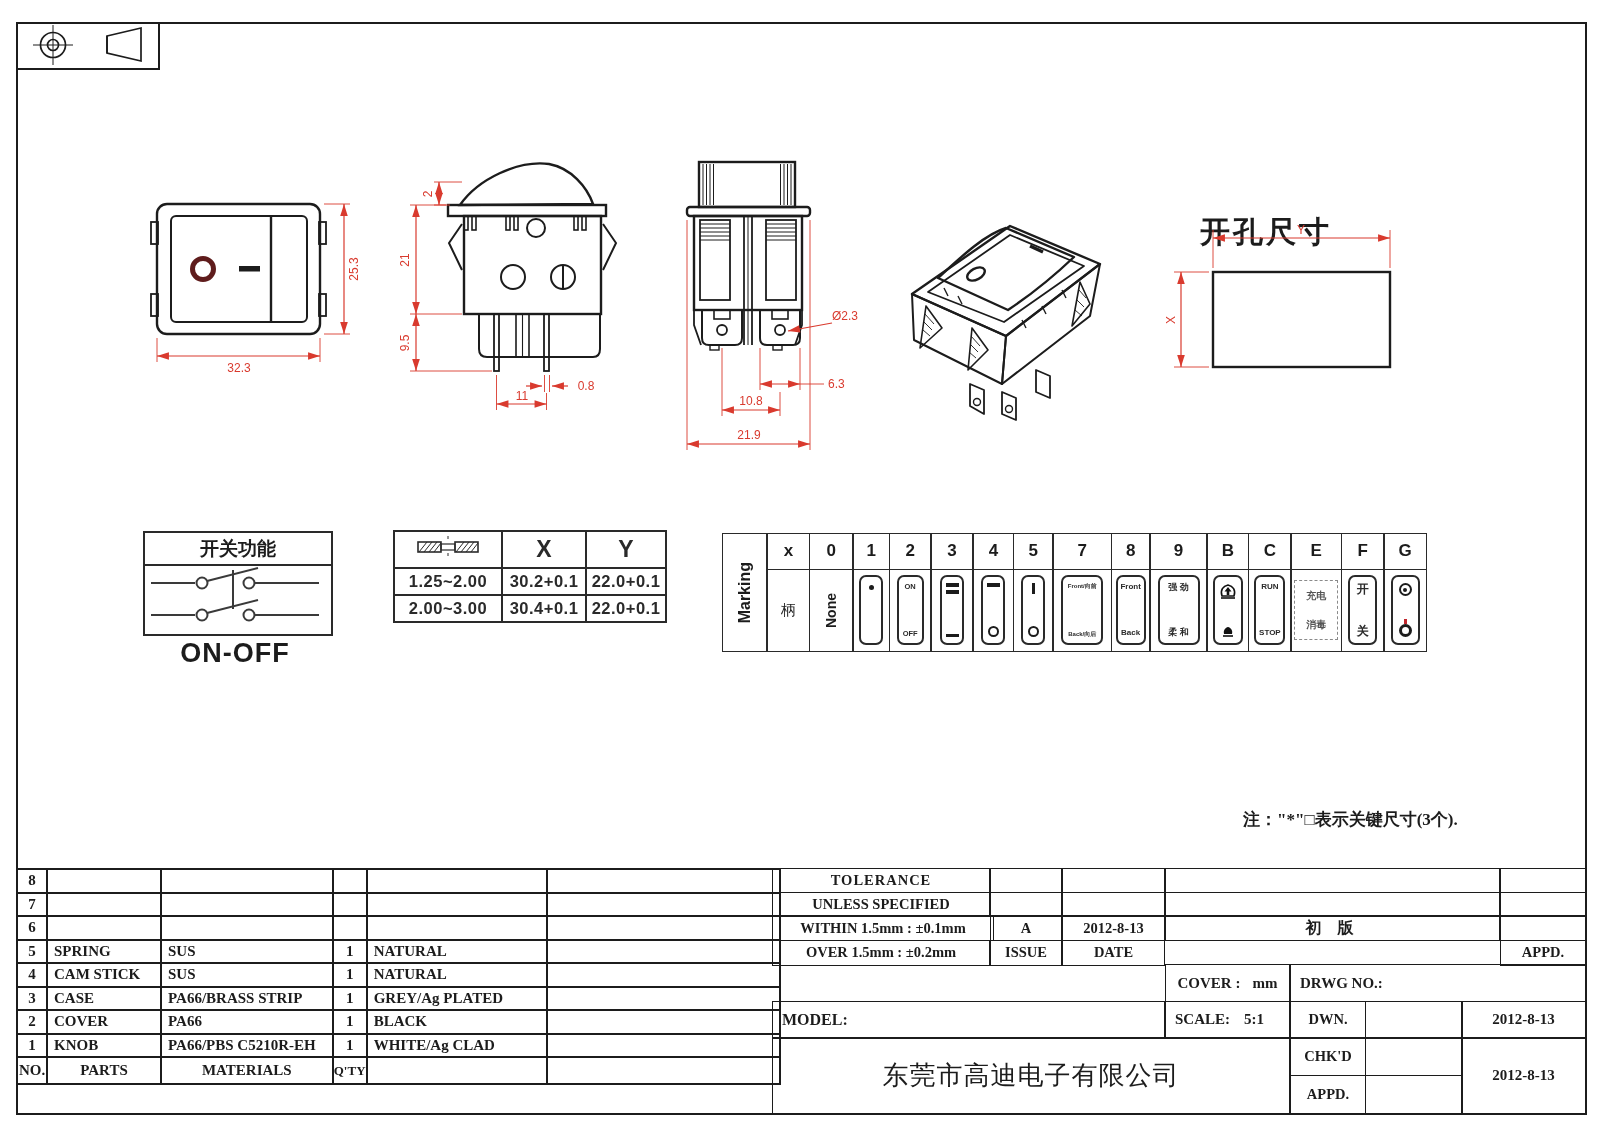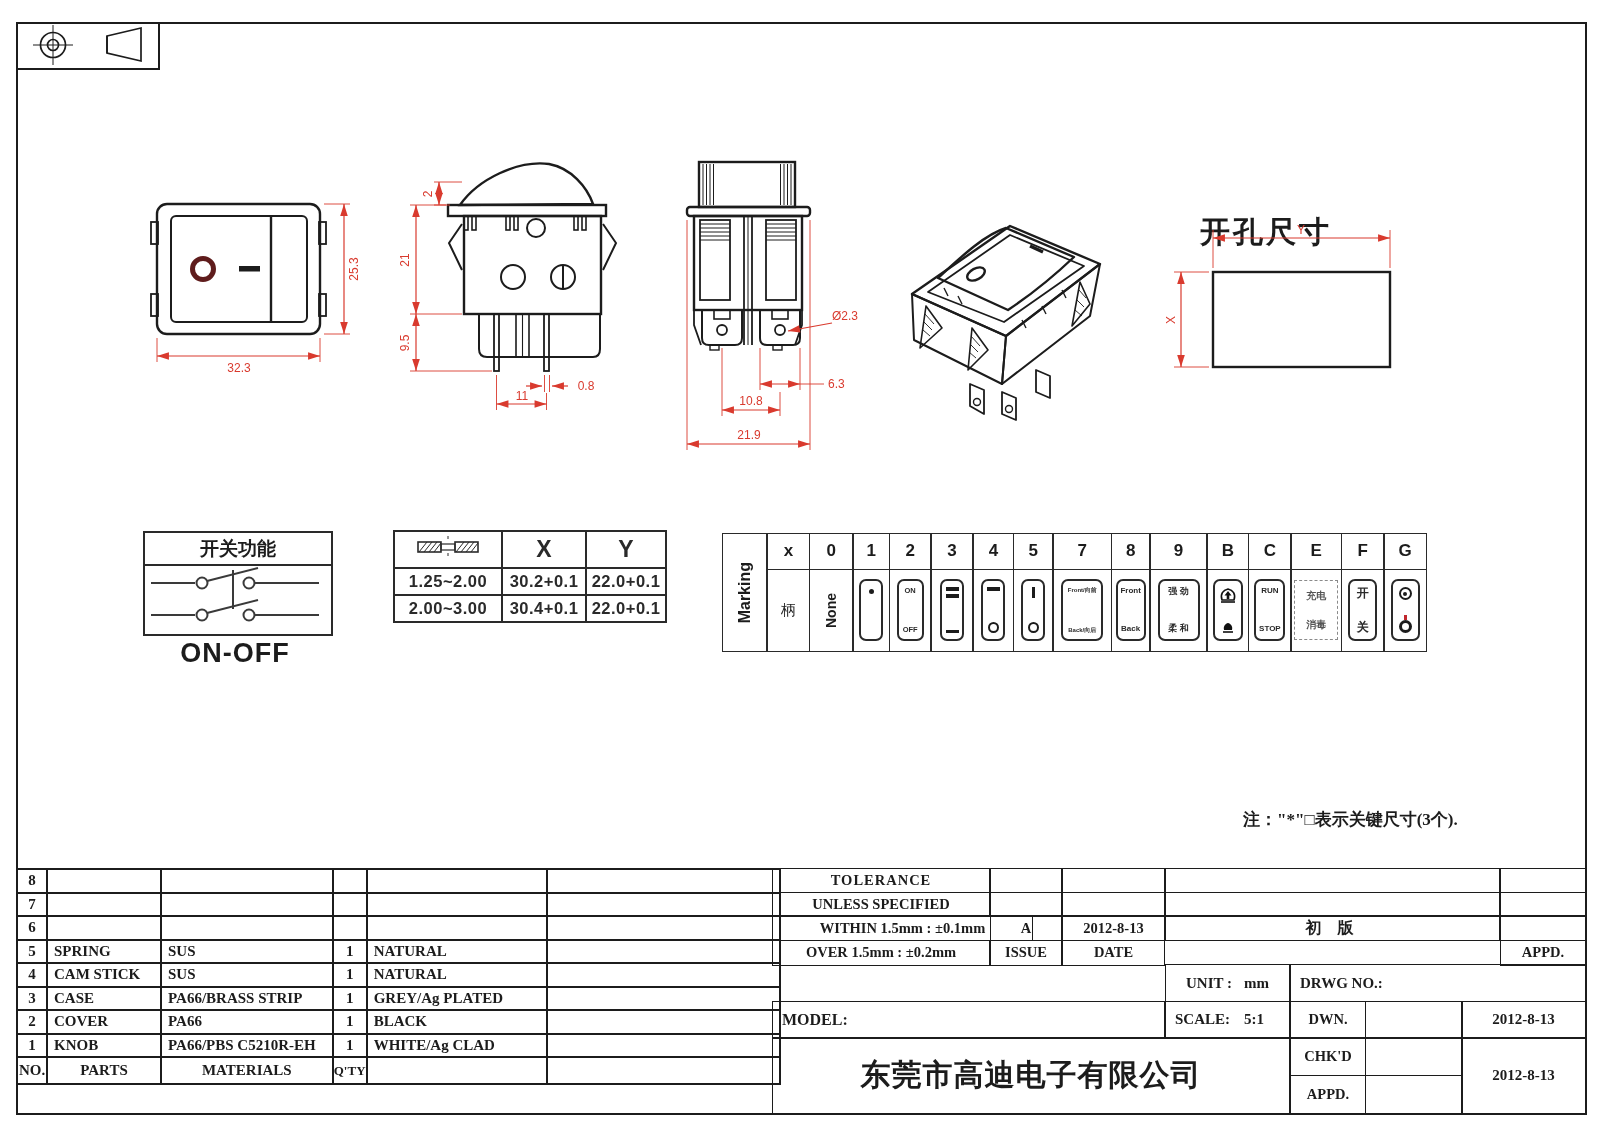--- a/index.html
+++ b/index.html
@@ -27,21 +27,21 @@
   #xytable .hrow td{height:33px;font-size:23px;}
   #xytable .drow td{height:23px;font-size:16.5px;letter-spacing:0.5px;}
   
   #marking{left:722px;top:533px;height:119px;display:flex;}
   .mcol{border:1.6px solid #2a2a2a;margin-left:-1.6px;box-sizing:content-box;display:flex;flex-direction:column;}
   .mcol:first-child{margin-left:0;}
   .mhead{height:35px;border-bottom:1.6px solid #2a2a2a;display:flex;align-items:center;justify-content:center;
          font-family:"Liberation Sans",sans-serif;font-weight:600;font-size:17px;}
   .mbody{height:82px;display:flex;align-items:center;justify-content:center;}
   .vtext{writing-mode:vertical-rl;transform:rotate(180deg);font-family:"Liberation Sans",sans-serif;font-weight:600;}
-  .cap{border:2px solid #2a2a2a;border-radius:7px;width:24px;height:62px;box-sizing:border-box;
+  .cap{border:2px solid #2a2a2a;border-radius:7px;width:24px;height:70px;box-sizing:border-box;
        display:flex;flex-direction:column;align-items:center;justify-content:space-between;padding:6px 1px;}
   .cap .txt{font-family:"Liberation Sans",sans-serif;font-weight:bold;color:#2a2a2a;line-height:1;}
   .bar{width:13px;height:3.4px;background:#1c1c1c;}
   .bar2{display:flex;flex-direction:column;gap:3.5px;}
   .vbar{width:3.4px;height:11px;background:#1c1c1c;}
   .dot{width:5px;height:5px;border-radius:50%;background:#1c1c1c;margin-top:2px;}
   .ring{width:11px;height:11px;border:2.8px solid #1c1c1c;border-radius:50%;box-sizing:border-box;}
   .gring{width:13px;height:13px;border:2.2px solid #1c1c1c;border-radius:50%;box-sizing:border-box;display:flex;align-items:center;justify-content:center;}
   .gring .gd{width:4.5px;height:4.5px;border-radius:50%;background:#1c1c1c;}
   .powerwrap{position:relative;width:13px;height:13px;}
@@ -53,21 +53,21 @@
   #note{left:1243px;top:808px;width:330px;font-size:17px;font-weight:bold;}
   
   #parts{left:16px;top:868px;border-collapse:collapse;table-layout:fixed;}
   #parts td{border:2.2px solid #1c1c1c;font-size:15px;font-weight:bold;height:21.5px;padding:0 16px 0 6px;overflow:hidden;white-space:nowrap;}
   #parts td.c{text-align:center;padding:0;}
   #parts tr.last td{height:25px;}
   
   .cell{position:absolute;border:1.6px solid #1c1c1c;box-sizing:border-box;display:flex;align-items:center;justify-content:center;
         font-weight:bold;font-size:14.5px;background:transparent;}
   .cell.left{justify-content:flex-start;padding-left:9px;}
-  #company{font-family:"Liberation Sans",sans-serif;font-weight:700;font-size:30px;letter-spacing:1px;}
+  #company{font-family:"Liberation Sans",sans-serif;font-weight:400;font-size:26px;letter-spacing:1px;}
 </style>
 </head>
 <body>
 
 <svg width="0" height="0" style="position:absolute">
   <defs>
     <marker id="arr" viewBox="0 0 12 8" markerWidth="13" markerHeight="9" refX="11.5" refY="4" orient="auto-start-reverse" markerUnits="userSpaceOnUse">
       <path d="M0.5,0.5 L11.5,4 L0.5,7.5 Z" fill="#d93a2e"></path>
     </marker>
   </defs>
@@ -572,32 +572,32 @@
     <div class="cell" style="left:0;top:0;width:218px;height:25px;letter-spacing:1px">TOLERANCE</div>
     <div class="cell" style="left:218px;top:0;width:72px;height:25px"></div>
     <div class="cell" style="left:290px;top:0;width:103px;height:25px"></div>
     <div class="cell" style="left:393px;top:0;width:335px;height:25px"></div>
     <div class="cell" style="left:728px;top:0;width:86px;height:25px"></div>
     <div class="cell" style="left:0;top:23.5px;width:218px;height:25px">UNLESS  SPECIFIED</div>
     <div class="cell" style="left:218px;top:23.5px;width:72px;height:25px"></div>
     <div class="cell" style="left:290px;top:23.5px;width:103px;height:25px"></div>
     <div class="cell" style="left:393px;top:23.5px;width:335px;height:25px"></div>
     <div class="cell" style="left:728px;top:23.5px;width:86px;height:25px"></div>
-    <div class="cell" style="left:0;top:47px;width:261px;height:26px">WITHIN 1.5mm : ±0.1mm</div>
+    <div class="cell" style="left:0;top:47px;width:222px;height:26px">WITHIN 1.5mm : ±0.1mm</div>
     <div class="cell" style="left:218px;top:47px;width:72px;height:26px">A</div>
     <div class="cell" style="left:290px;top:47px;width:103px;height:26px">2012-8-13</div>
     <div class="cell" style="left:393px;top:47px;width:335px;height:26px;font-size:16px;letter-spacing:6px">初  版</div>
     <div class="cell" style="left:728px;top:47px;width:86px;height:26px"></div>
     <div class="cell" style="left:0;top:71.5px;width:218px;height:26px">OVER 1.5mm : ±0.2mm</div>
     <div class="cell" style="left:218px;top:71.5px;width:72px;height:26px">ISSUE</div>
     <div class="cell" style="left:290px;top:71.5px;width:103px;height:26px">DATE</div>
     <div class="cell" style="left:728px;top:71.5px;width:86px;height:26px">APPD.</div>
 
     <div class="cell" style="left:393px;top:96px;width:125px;height:38px;font-size:15px">
-      <span>UNIT :</span>
+      <span>COVER :</span>
       <span style="margin-left:12px">mm</span>
     </div>
     <div class="cell left" style="left:518px;top:96px;width:296px;height:38px;font-size:15px">DRWG NO.:</div>
 
     <div class="cell left" style="left:0;top:132.5px;width:393px;height:38px;font-size:16px">MODEL:</div>
     <div class="cell left" style="left:393px;top:132.5px;width:125px;height:38px;font-size:15px">
       <span>SCALE:</span>
       <span style="margin-left:14px">5:1</span>
     </div>
     <div class="cell" style="left:518px;top:132.5px;width:76px;height:38px">DWN.</div>

